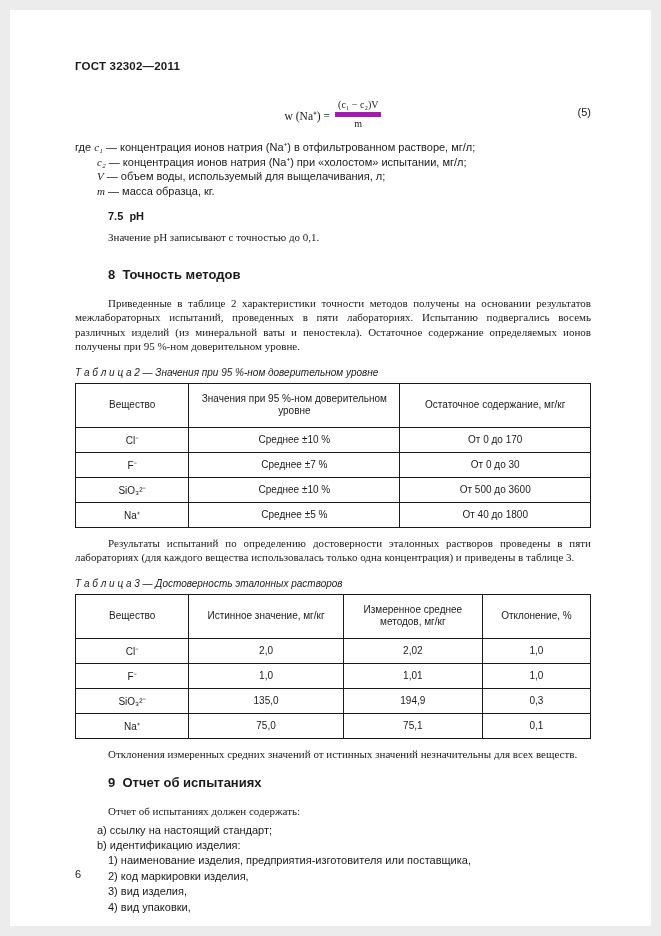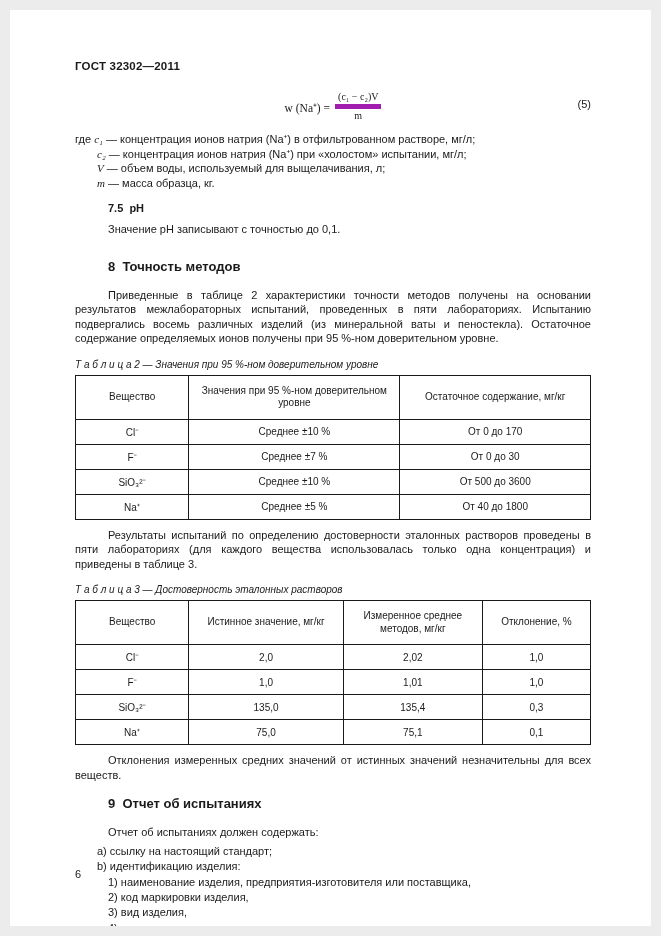--- a/index.html
+++ b/index.html
@@ -17,21 +17,21 @@
     overflow:hidden;
   }
   .content {
     position:absolute;
     left:65px; right:60px; top:50px;
   }
   .doc-number {
     font-weight:bold;
     font-size:11.5px;
     letter-spacing:0.2px;
-    margin-bottom:20px;
+    margin-bottom:28px;
   }
   .formula-row {
     position:relative;
     display:flex; justify-content:center; align-items:center;
     margin-bottom:10px;
     min-height:28px;
   }
   .formula {
     display:inline-flex; align-items:center; gap:5px;
     font-family:"Liberation Serif", serif;
@@ -55,20 +55,21 @@
   .term { font-family:"Liberation Serif", serif; font-style:italic; }
   .sub-head {
     font-weight:bold; font-size:11px;
     margin:12px 0 8px; padding-left:33px;
     white-space:pre-wrap;
   }
   .para {
     font-size:11px; line-height:1.32;
     text-align:justify; text-indent:33px;
     margin-bottom:2px;
+    font-family:Liberation Serif, serif;
   }
   .section-head {
     font-weight:bold; font-size:13px;
     margin:22px 0 14px; padding-left:33px;
     white-space:pre-wrap;
   }
   .table-caption { font-size:10px; margin:13px 0 5px;font-style:italic; }
   table { width:100%; border-collapse:collapse; font-size:10px; table-layout:fixed; }
   th, td {
     border:1px solid #1a1a1a;
@@ -184,21 +185,21 @@
         </tr>
         <tr>
           <td>F⁻</td>
           <td>1,0</td>
           <td>1,01</td>
           <td>1,0</td>
         </tr>
         <tr>
           <td>SiO₃²⁻</td>
           <td>135,0</td>
-          <td>135,4</td>
+          <td>194,9</td>
           <td>0,3</td>
         </tr>
         <tr>
           <td>Na⁺</td>
           <td>75,0</td>
           <td>75,1</td>
           <td>0,1</td>
         </tr>
       </tbody>
     </table>

